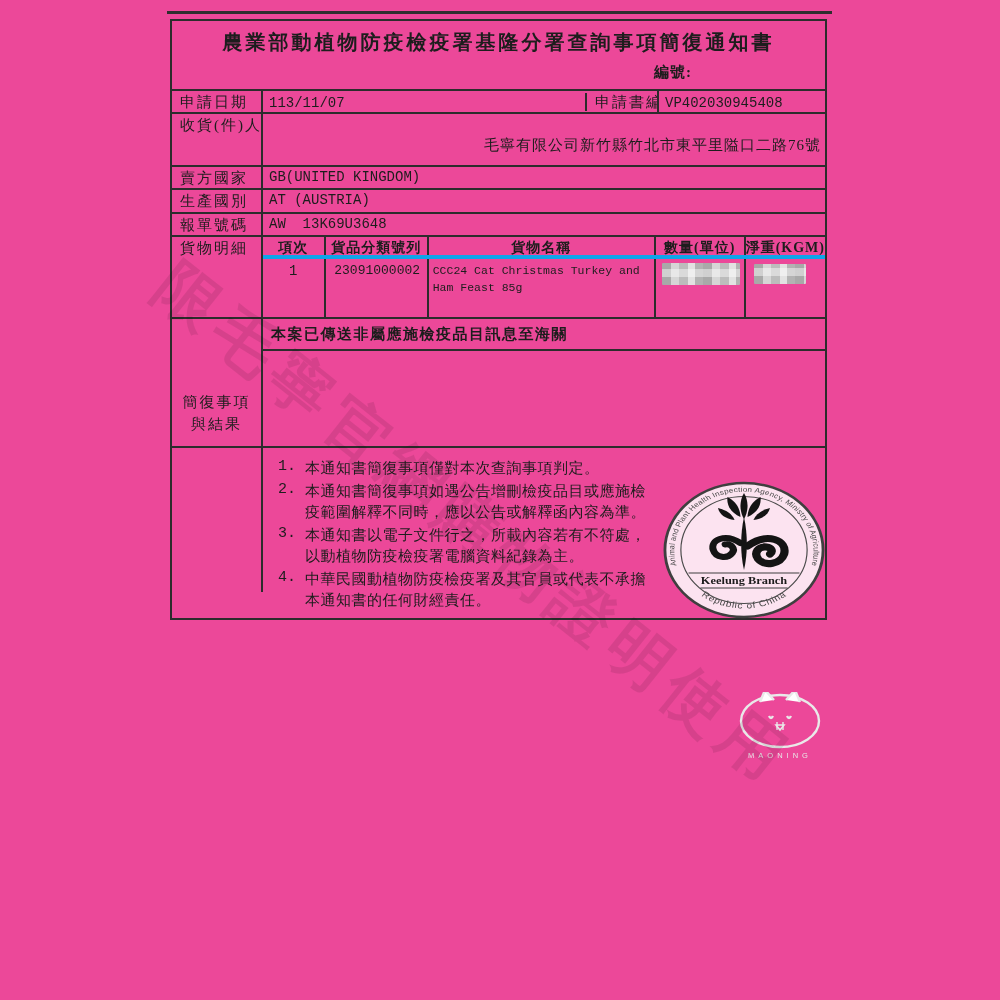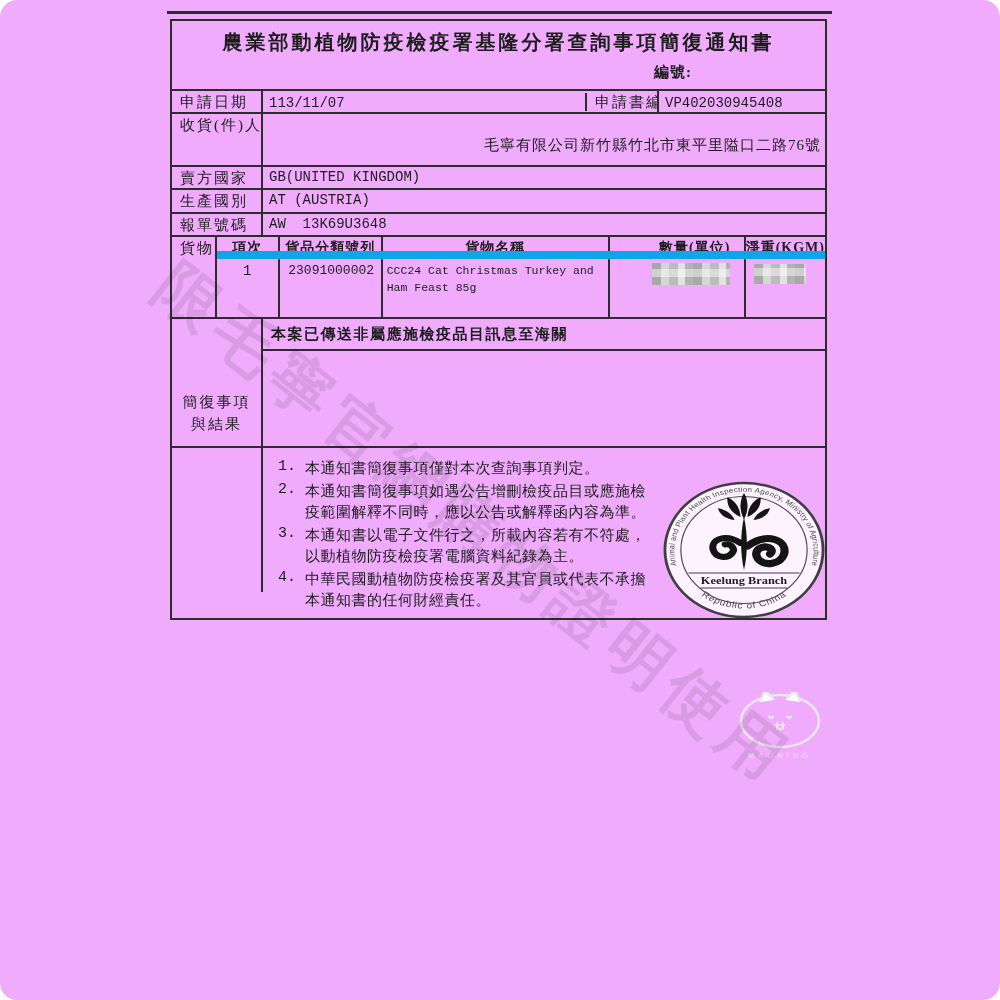--- a/index.html
+++ b/index.html
@@ -1,18 +1,18 @@
 <!DOCTYPE html>
 <html><head>
 <meta charset="utf-8">
 <style>
   * { margin:0; padding:0; box-sizing:border-box; }
   html,body { width:1000px; height:1000px; background:#ffffff; overflow:hidden;
     font-family:"Liberation Serif", serif; color:#1d1d1d; }
-  .page { position:relative; width:1000px; height:1000px; background:#f0abfc;border-radius:17px; }
+  .page { position:relative; width:1000px; height:1000px; background:#ec4899; }
 
   
   .top-rule { position:absolute; left:167px; top:11px; width:665px; height:3px; background:#2e2e2e; }
 
   
   .doc { position:absolute; left:170px; top:19px; width:657px; height:601px;
     border:2px solid #2c2c2c; background:transparent; z-index:2; }
 
   .row { display:flex; width:100%; border-top:2px solid #2c2c2c; }
   .row.first { border-top:none; }
@@ -33,25 +33,25 @@
   .r1 { height:23px;align-items:center; } .r2 { height:26px; } .r3 { height:53px;text-align:right; }
   .r4 { height:23px; } .r5 { height:24px; } .r6 { height:23px; }
   .r7 { height:82px; } .r8 { height:129px; } .r9 { height:146px; }
 
   .w-lab { width:91px; }  .w-v1 { width:324px; } .w-lab2 { width:72px; }
 
   .consignee-val { padding:22px 4px 0 6px; font-size:15px; letter-spacing:1px; }
 
   
   .goods-right { flex:1; display:flex; flex-direction:column; }
-  .goods-head { display:flex; height:22px; border-bottom:8px solid #0ea5e9; font-weight:bold; }
+  .goods-head { display:flex; height:22px; border-bottom:4px solid #0ea5e9; font-weight:bold; }
   .goods-body { display:flex; flex:1; }
   .gc { border-right:2px solid #2c2c2c; overflow:hidden; }
   .gc.last { border-right:none; flex:1; }
-  .g1 { width:63px; } .g2 { width:103px; } .g3 { width:227px; } .g4 { width:100px;margin-left:36px; }
+  .g1 { width:63px; } .g2 { width:103px; } .g3 { width:227px; } .g4 { width:90px; }
   .gh { font-size:14px; text-align:center; padding-top:2px; letter-spacing:1px; white-space:nowrap; }
   .g-item-no { font-family:"Liberation Mono", monospace; font-size:14px; text-align:center; padding-top:4px; }
   .g-code { font-family:"Liberation Mono", monospace; font-size:13px; padding:4px 2px 0 4px;text-align:center; }
   .g-name { font-family:"Liberation Mono", monospace; font-size:11.5px; line-height:17px; padding:3px 3px 0 4px; }
 
   
   .reply-lab { padding-top:72px; text-align:center; font-size:15px; line-height:22px; letter-spacing:2px; }
   .reply-right { flex:1; display:flex; flex-direction:column; }
   .reply-msg { height:32px; border-bottom:2px solid #2c2c2c; font-weight:bold;
     font-size:15px; line-height:30px; padding-left:8px; letter-spacing:1.5px; }

